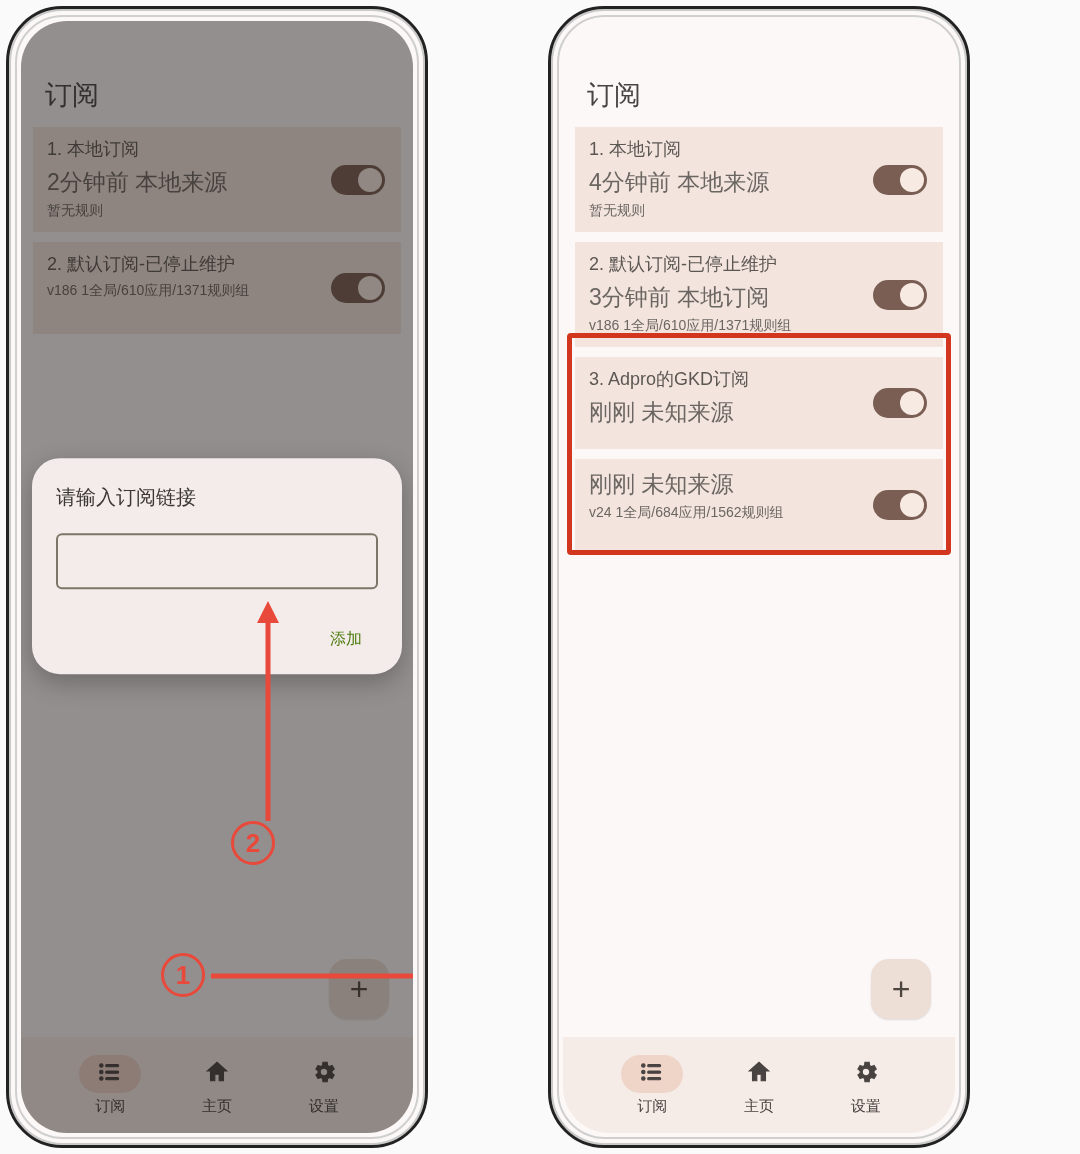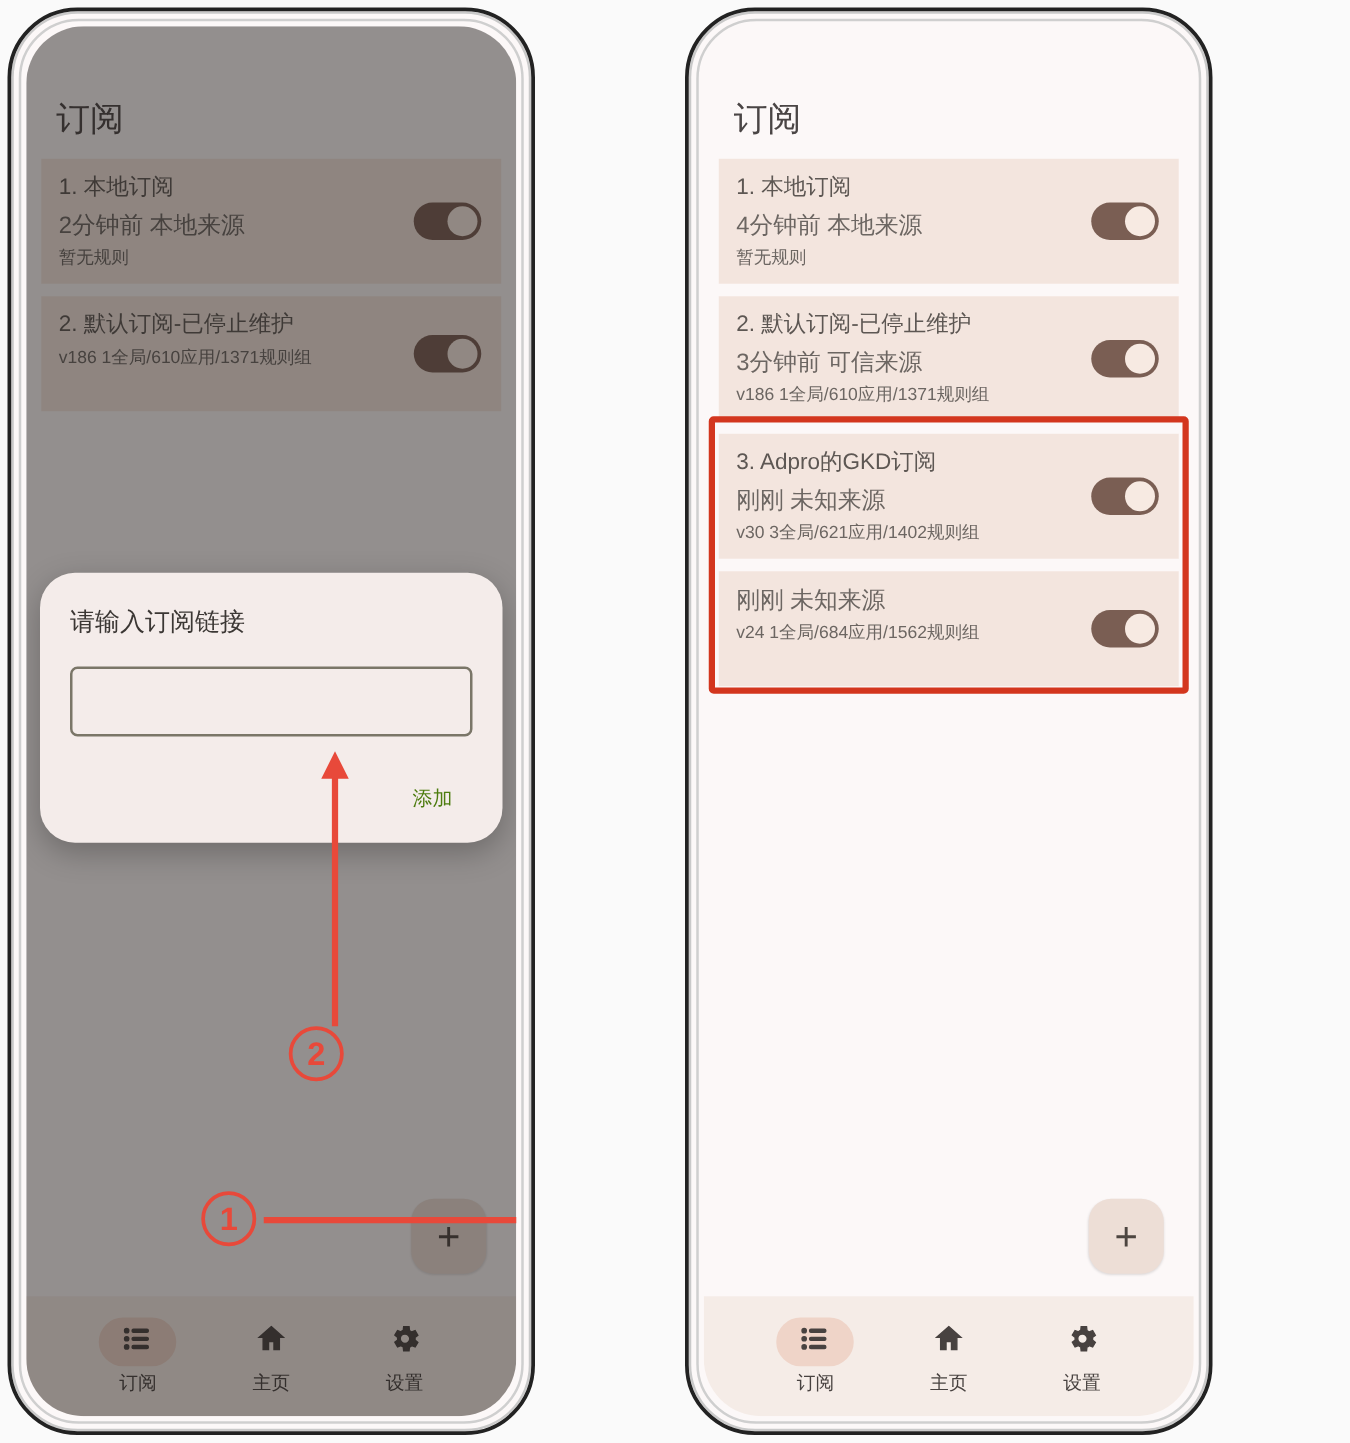--- a/index.html
+++ b/index.html
@@ -83,21 +83,21 @@
     padding:6px 12px;
   }
   .card{
     background:var(--card);
     border-radius:0;
     padding:10px 14px 12px 14px;
     position:relative;
     min-height:92px;
   }
   .card .line1{font-size:18px;color:var(--card-text);margin-bottom:6px;}
-  .card .line2{font-size:19px;color:var(--card-sub);margin-bottom:4px;}
+  .card .line2{font-size:23px;color:var(--card-sub);margin-bottom:4px;}
   .card .line3{font-size:14px;color:var(--card-sub);}
   .toggle{
     position:absolute;
     right:16px;top:50%;transform:translateY(-50%);
     width:54px;height:30px;
     border-radius:30px;
     background:var(--track);
     cursor:pointer;
   }
   .toggle .thumb{
@@ -294,30 +294,29 @@
       <div class="card">
         <div class="line1">1. 本地订阅</div>
         <div class="line2">4分钟前   本地来源</div>
         <div class="line3">暂无规则</div>
         <div class="toggle">
             <div class="thumb"></div>
           </div>
       </div>
       <div class="card">
         <div class="line1">2. 默认订阅-已停止维护</div>
-        <div class="line2">3分钟前   可信来源</div>
+        <div class="line2">3分钟前   本地订阅</div>
         <div class="line3">v186   1全局/610应用/1371规则组</div>
         <div class="toggle">
             <div class="thumb"></div>
           </div>
       </div>
       <div class="card">
         <div class="line1">3. Adpro的GKD订阅</div>
         <div class="line2">刚刚   未知来源</div>
-        <div class="line3">v30   3全局/621应用/1402规则组</div>
         <div class="toggle">
             <div class="thumb"></div>
           </div>
       </div>
       <div class="card">
         <div class="line2">刚刚   未知来源</div>
         <div class="line3">v24   1全局/684应用/1562规则组</div>
         <div class="toggle">
             <div class="thumb"></div>
           </div>

